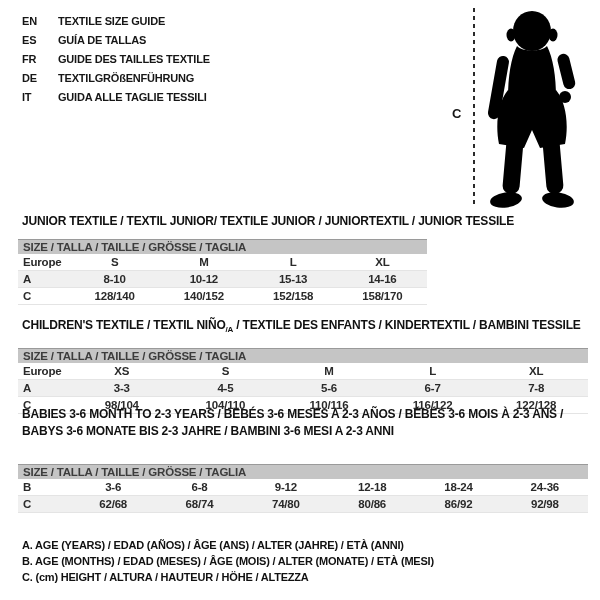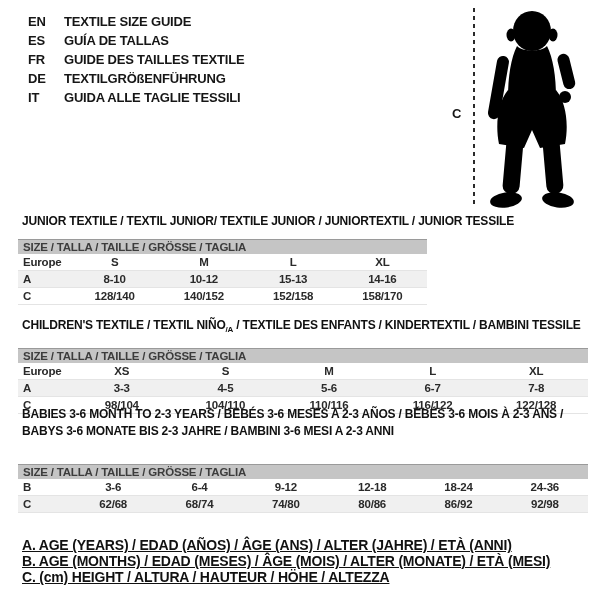--- a/index.html
+++ b/index.html
@@ -2,21 +2,21 @@
 <html style="--band_bg: #c5c5c5; --band_border: #9a9a9a; --alt_row_bg: #f0f0f0; --row_border: #e4e4e4; --silhouette: #000000;"><head>
 <meta charset="utf-8">
 <style>
   html,body{margin:0;padding:0;background:#fff;}
   #page{position:relative;width:600px;height:600px;background:#fff;overflow:hidden;
         font-family:"Liberation Sans","DejaVu Sans",sans-serif;color:#161616;
         -webkit-font-smoothing:antialiased;}
   
   #langs{position:absolute;left:22px;top:12px;}
   .lang-row{display:grid;grid-template-columns:36px auto;height:19px;line-height:19px;
-            font-size:13px;font-weight:700;letter-spacing:-0.2px;margin-left:6px;}
+            font-size:11px;font-weight:700;letter-spacing:-0.2px;}
   
   #measure-line{position:absolute;left:473px;top:8px;width:2px;height:198px;
     background:repeating-linear-gradient(to bottom,#2a2a2a 0 4px,transparent 4px 8px);}
   #measure-label{position:absolute;left:452px;top:106px;font-size:13px;font-weight:700;}
   #baby{position:absolute;left:482px;top:4px;}
   
   .section-title{position:absolute;left:22px;width:566px;font-size:12px;font-weight:700;
                  letter-spacing:-0.2px;line-height:17px;color:#111;}
   .sub{font-size:8px;vertical-align:-3px;}
   
@@ -25,22 +25,22 @@
         border-top:1px solid var(--band_border,#9a9a9a);
         font-size:11.5px;font-weight:700;color:#3c3c3c;padding-left:5px;
         letter-spacing:-0.2px;box-sizing:border-box;}
   .t-row{display:grid;height:16px;line-height:16px;font-size:11.5px;font-weight:700;
          letter-spacing:-0.2px;color:#2a2a2a;border-bottom:1px solid var(--row_border,#e4e4e4);}
   .t-row.alt{background:var(--alt_row_bg,#f0f0f0);}
   .cell{text-align:center;overflow:hidden;}
   .cell.lbl{text-align:left;padding-left:5px;}
   
   #notes{position:absolute;left:22px;top:537px;}
-  .note-row{height:16px;line-height:16px;font-size:14px;font-weight:700;
-            letter-spacing:-0.2px;color:#111;text-decoration:underline;}
+  .note-row{height:16px;line-height:16px;font-size:11px;font-weight:700;
+            letter-spacing:-0.2px;color:#111;}
 </style>
 </head>
 <body>
 
 <div id="page">
 
   <div id="langs">
     <div class="lang-row">
       <span>EN</span>
       <span>TEXTILE SIZE GUIDE</span>
@@ -143,21 +143,21 @@
   <div class="section-title" style="top:406px;">
     <div>BABIES 3-6 MONTH TO 2-3 YEARS / BEBÉS 3-6 MESES A 2-3 AÑOS / BÉBÉS 3-6 MOIS À 2-3 ANS /</div>
     <div>BABYS 3-6 MONATE BIS 2-3 JAHRE / BAMBINI 3-6 MESI A 2-3 ANNI</div>
   </div>
 
   <div class="sg-table" style="top:464px;width:570px;">
     <div class="band">SIZE / TALLA / TAILLE / GRÖSSE / TAGLIA</div>
     <div class="t-row" style="grid-template-columns:52px repeat(6,1fr);">
       <span class="cell lbl">B</span>
       <span class="cell">3-6</span>
-      <span class="cell">6-4</span>
+      <span class="cell">6-8</span>
       <span class="cell">9-12</span>
       <span class="cell">12-18</span>
       <span class="cell">18-24</span>
       <span class="cell">24-36</span>
     </div>
     <div class="t-row alt" style="grid-template-columns:52px repeat(6,1fr);">
       <span class="cell lbl">C</span>
       <span class="cell">62/68</span>
       <span class="cell">68/74</span>
       <span class="cell">74/80</span>

